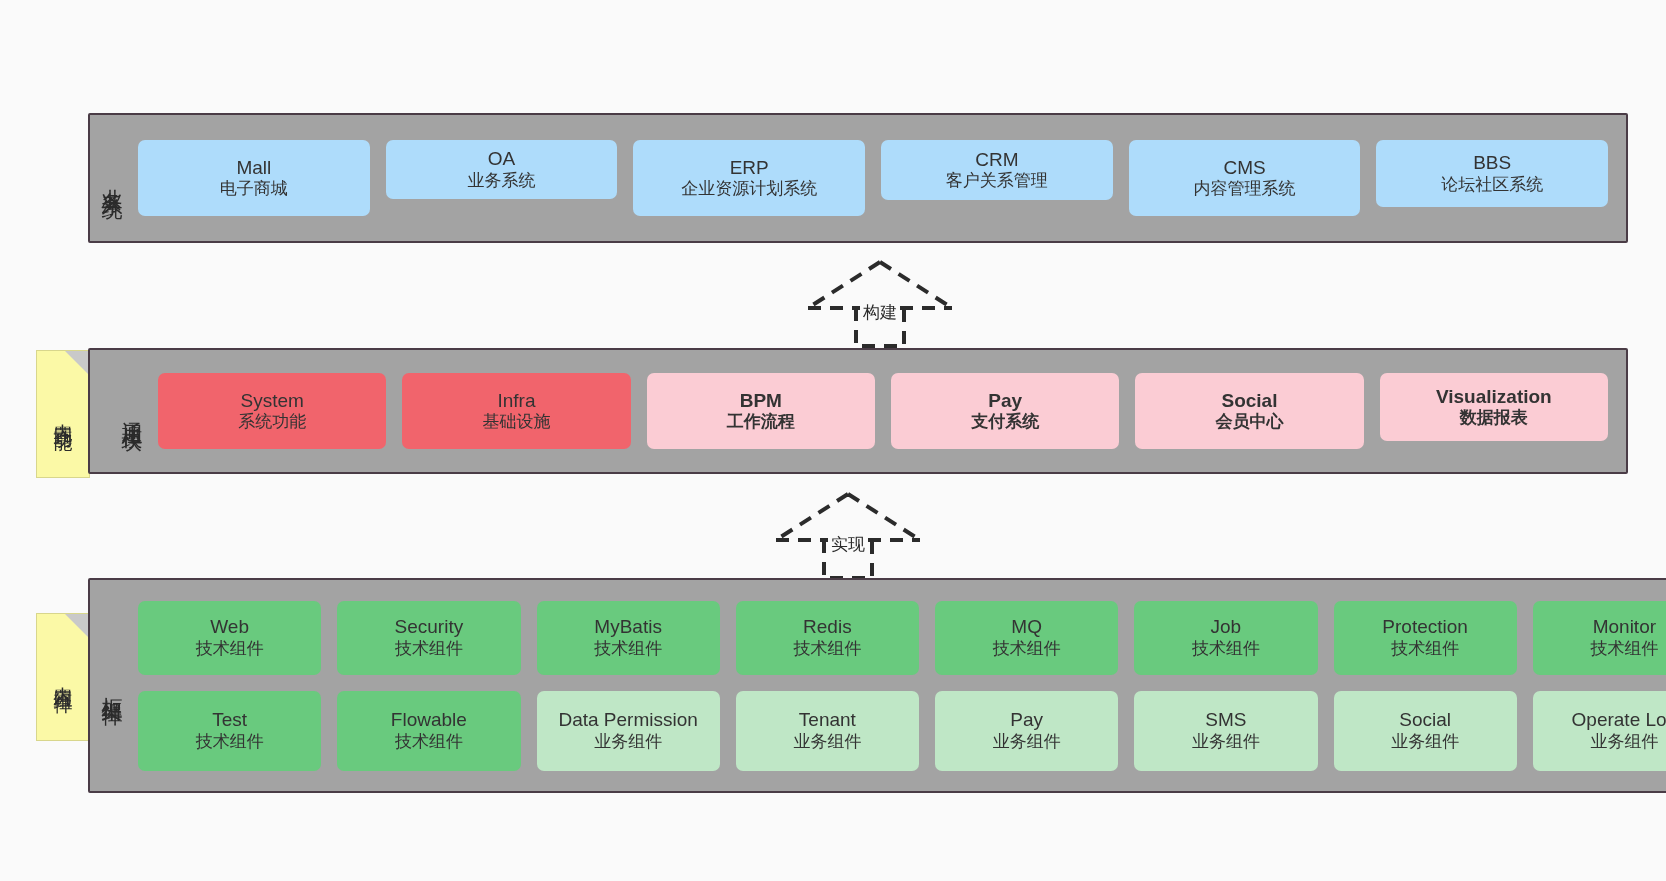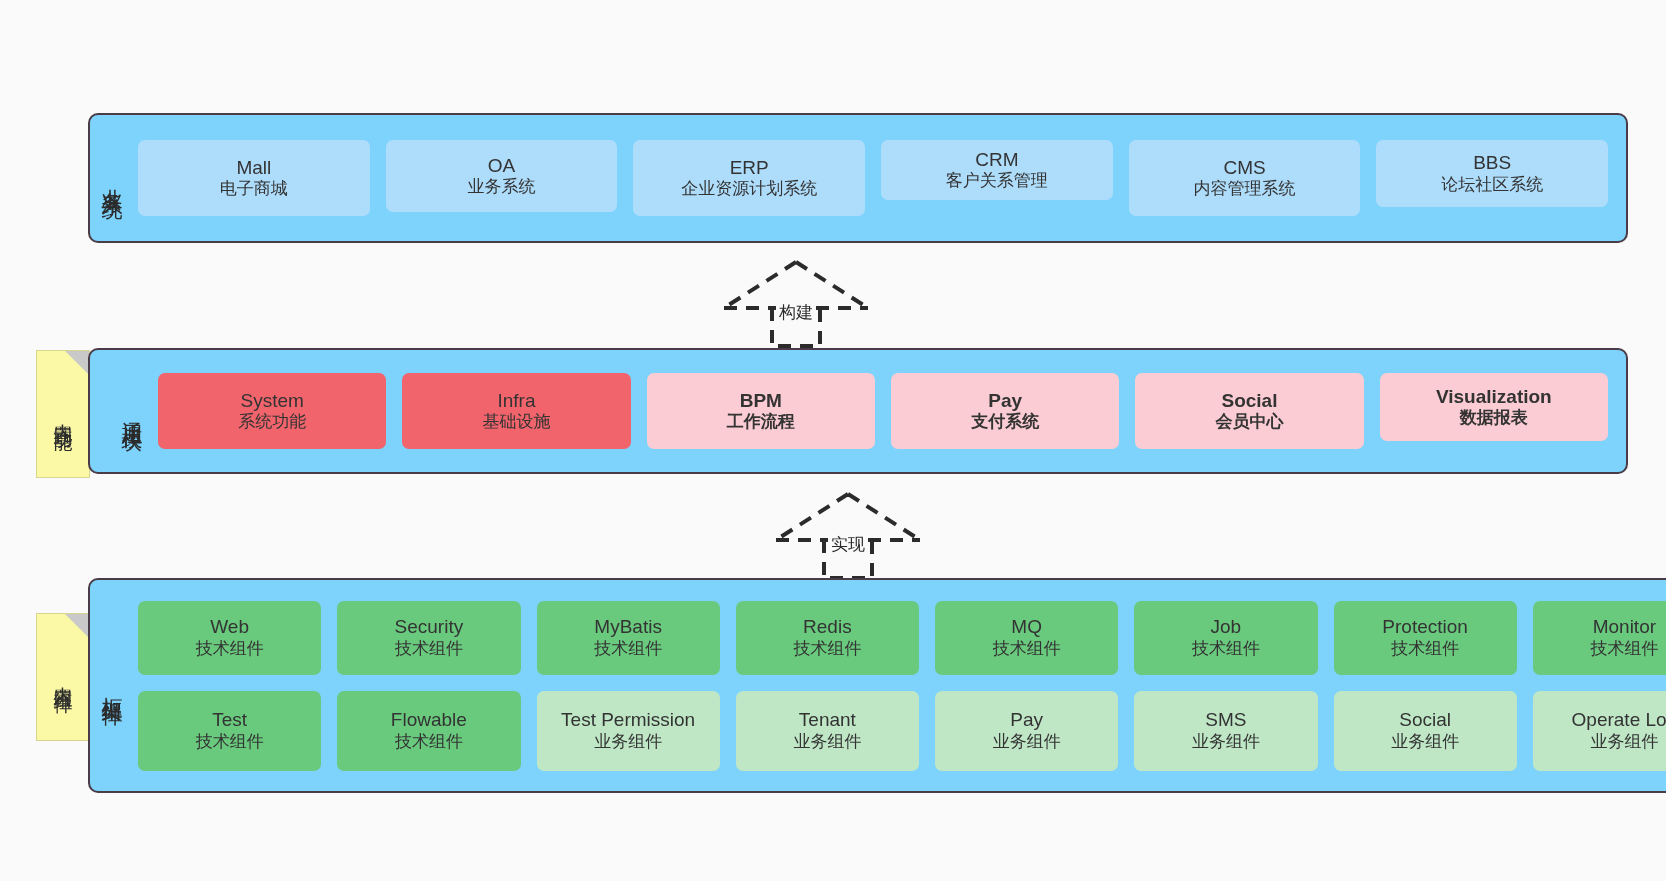--- a/index.html
+++ b/index.html
@@ -11,23 +11,23 @@
   #canvas {
     position: relative;
     width: 1666px; height: 881px;
     background: #fafafa;
     overflow: hidden;
   }
 
   
   .layer {
     position: absolute;
-    background: #7dd3fc;
+    background: #a3a3a3;
     border: 2px solid #4a3c46;
-    border-radius: 10px;
+    border-radius: 2px;
     display: flex;
     align-items: stretch;
   }
   .layer-title {
     flex: 0 0 auto;
     width: 44px;
     display: flex;
     align-items: center;
     justify-content: center;
     padding: 2px 0;
@@ -128,21 +128,21 @@
   <div class="layer" style="left:88px; top:113px; width:1540px; height:130px;">
     <div class="layer-title">
       <span>业务系统</span>
     </div>
     <div class="layer-body">
       <div class="row">
         <div class="node blue" style="height:76px">
           <div class="title">Mall</div>
           <div class="subtitle">电子商城</div>
         </div>
-        <div class="node blue" style="height:72px">
+        <div class="node blue" style="height:59px">
           <div class="title">OA</div>
           <div class="subtitle">业务系统</div>
         </div>
         <div class="node blue" style="height:76px">
           <div class="title">ERP</div>
           <div class="subtitle">企业资源计划系统</div>
         </div>
         <div class="node blue" style="height:60px">
           <div class="title">CRM</div>
           <div class="subtitle">客户关系管理</div>
@@ -152,21 +152,21 @@
           <div class="subtitle">内容管理系统</div>
         </div>
         <div class="node blue" style="height:67px">
           <div class="title">BBS</div>
           <div class="subtitle">论坛社区系统</div>
         </div>
       </div>
     </div>
   </div>
 
-  <div class="arrow" style="left:716px; top:256px;">
+  <div class="arrow" style="left:800px; top:256px;">
     <svg viewBox="0 0 160 95" preserveAspectRatio="none">
       <path d="M80 6 L152 52 M80 6 L8 52 M8 52 L60 52 M100 52 L152 52" fill="none" stroke="#2b2b2b" stroke-width="4" stroke-dasharray="13,9"></path>
       <path d="M56 52 L56 90 L104 90 L104 52" fill="none" stroke="#2b2b2b" stroke-width="4" stroke-dasharray="13,9"></path>
     </svg>
     <div class="arrow-label" style="bottom:27px">构建</div>
   </div>
 
   <div class="note" style="left:36px; top:350px; width:54px; height:128px;">
     <div class="fold"></div>
     <div class="note-text">内置功能</div>
@@ -263,21 +263,21 @@
       <div class="row">
         <div class="node green-strong" style="height:80px">
           <div class="title">Test</div>
           <div class="subtitle">技术组件</div>
         </div>
         <div class="node green-strong" style="height:80px">
           <div class="title">Flowable</div>
           <div class="subtitle">技术组件</div>
         </div>
         <div class="node green-light" style="height:80px">
-          <div class="title">Test Permission</div>
+          <div class="title">Data Permission</div>
           <div class="subtitle">业务组件</div>
         </div>
         <div class="node green-light" style="height:80px">
           <div class="title">Tenant</div>
           <div class="subtitle">业务组件</div>
         </div>
         <div class="node green-light" style="height:80px">
           <div class="title">Pay</div>
           <div class="subtitle">业务组件</div>
         </div>

